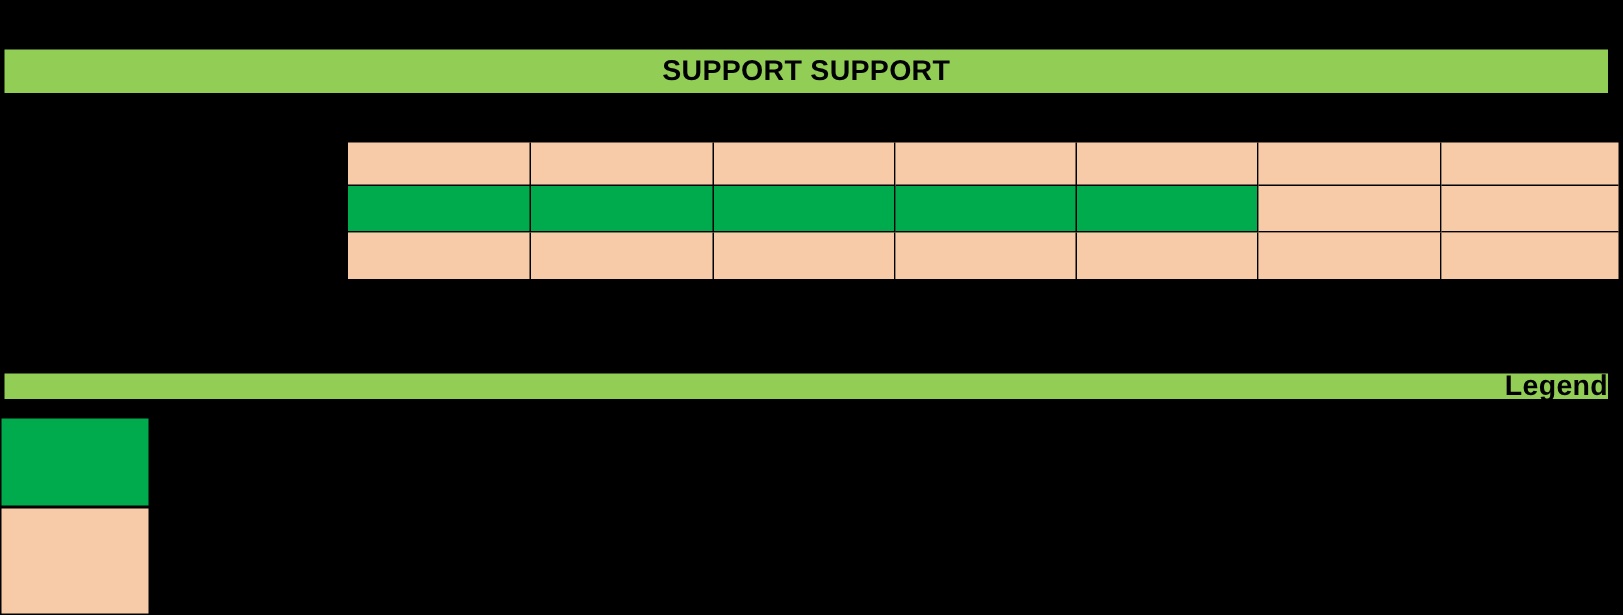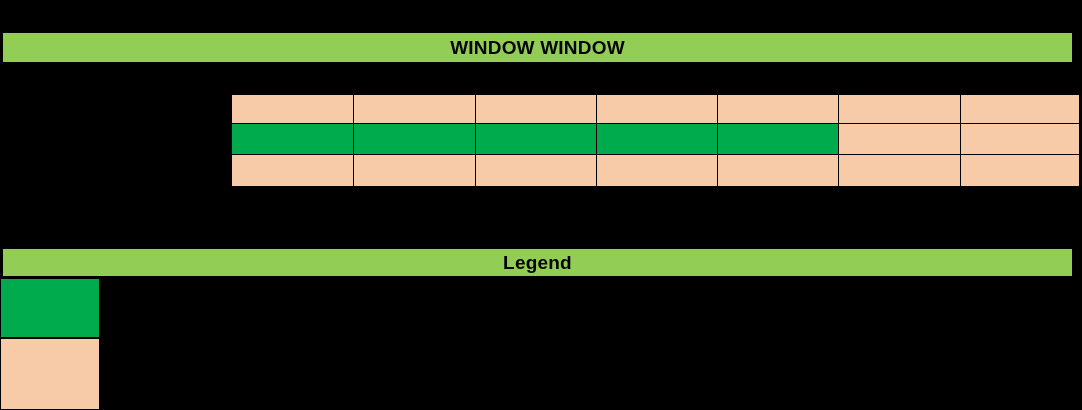--- a/index.html
+++ b/index.html
@@ -43,22 +43,23 @@
     top: 33px;
     width: 1069px;
     height: 29px;
     font-size: 19px;
   }
 
   #legend-banner {
     left: 3px;
     top: 249px;
     width: 1069px;
-    height: 27px;
+    height: 17px;
     font-size: 19px;
+    justify-content: flex-end;
   }
 
   
   #support-grid {
     position: absolute;
     left: 231px;
     top: 94px;
     width: 847px;
     height: 91px;
     display: grid;
@@ -113,21 +114,21 @@
     overflow: hidden;
     white-space: nowrap;
   }
 </style>
 </head>
 <body>
 
 <div class="canvas">
 
   <div class="banner" id="support-banner">
-    <span>WINDOW WINDOW</span>
+    <span>SUPPORT SUPPORT</span>
   </div>
 
   <div id="support-grid">
       <div class="grid-cell fill-peach"></div>
       <div class="grid-cell fill-peach"></div>
       <div class="grid-cell fill-peach"></div>
       <div class="grid-cell fill-peach"></div>
       <div class="grid-cell fill-peach"></div>
       <div class="grid-cell fill-peach"></div>
       <div class="grid-cell fill-peach last-col"></div>

